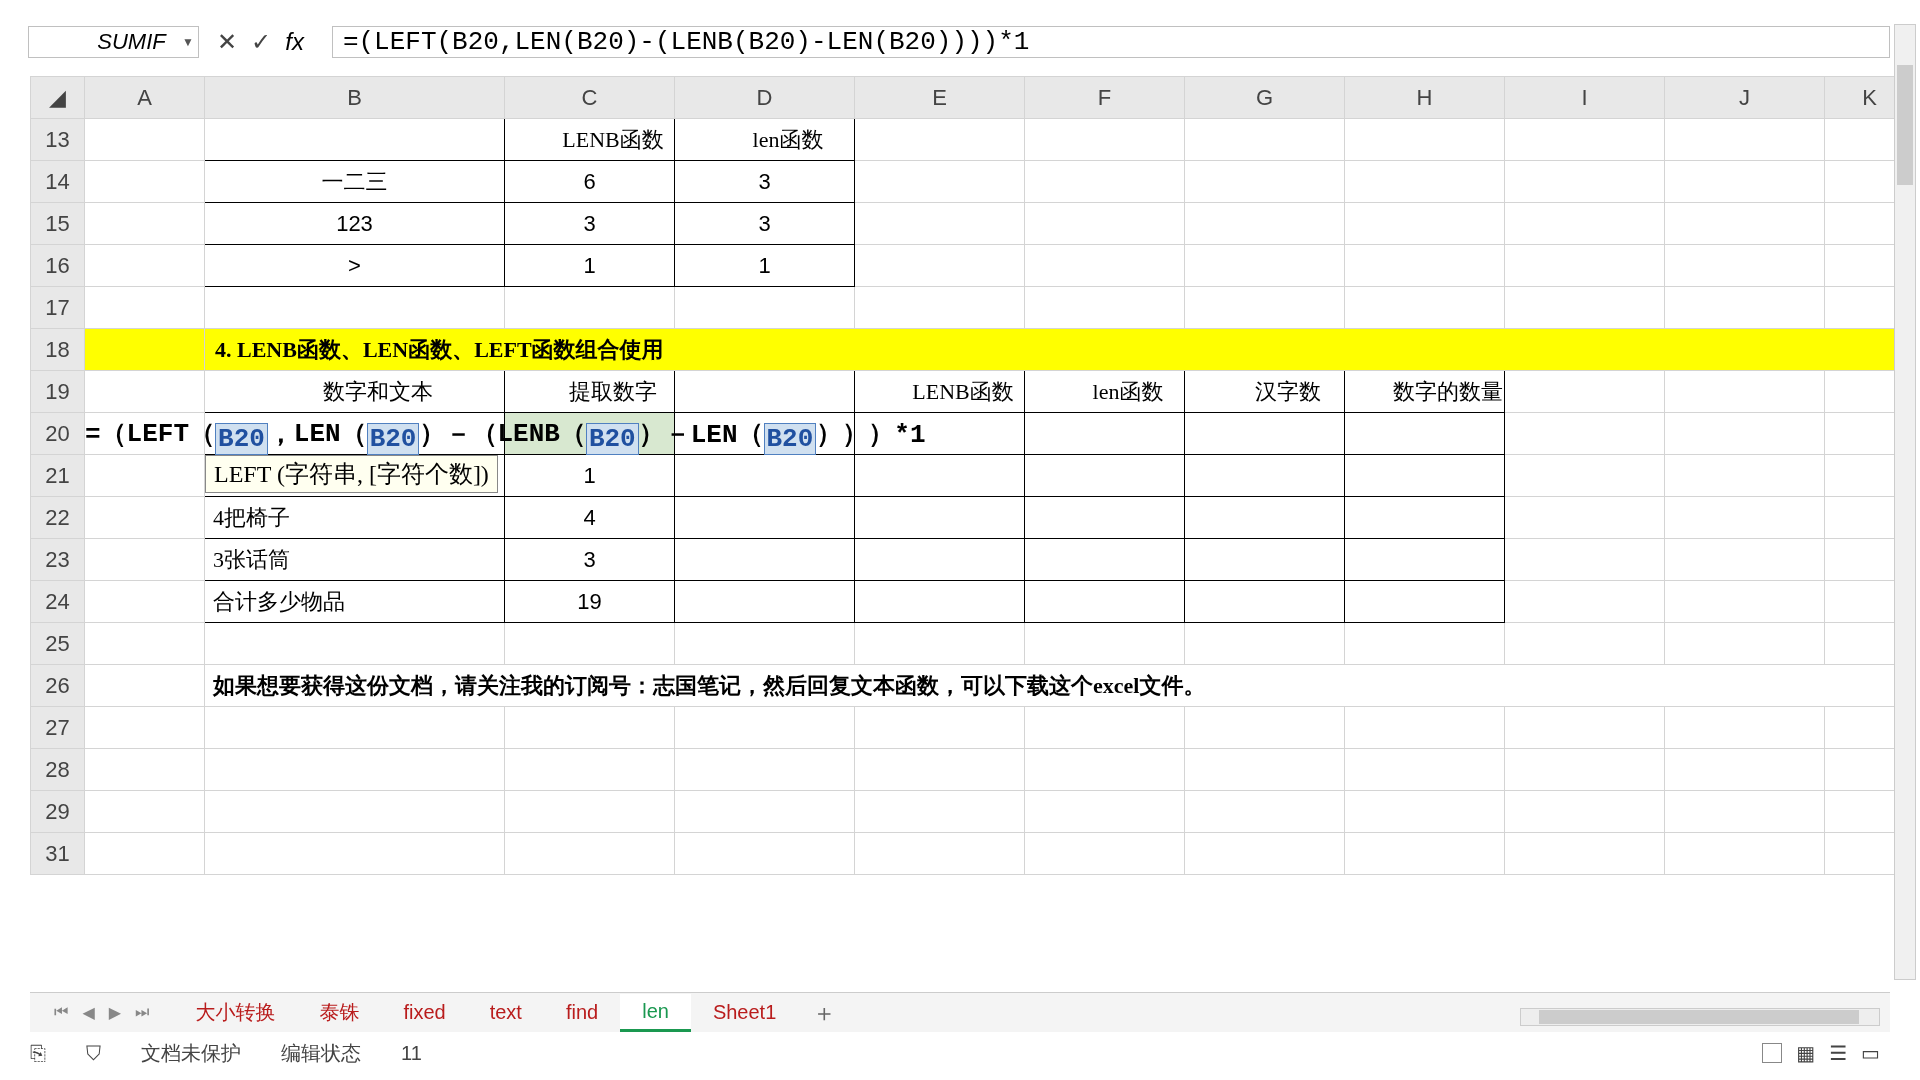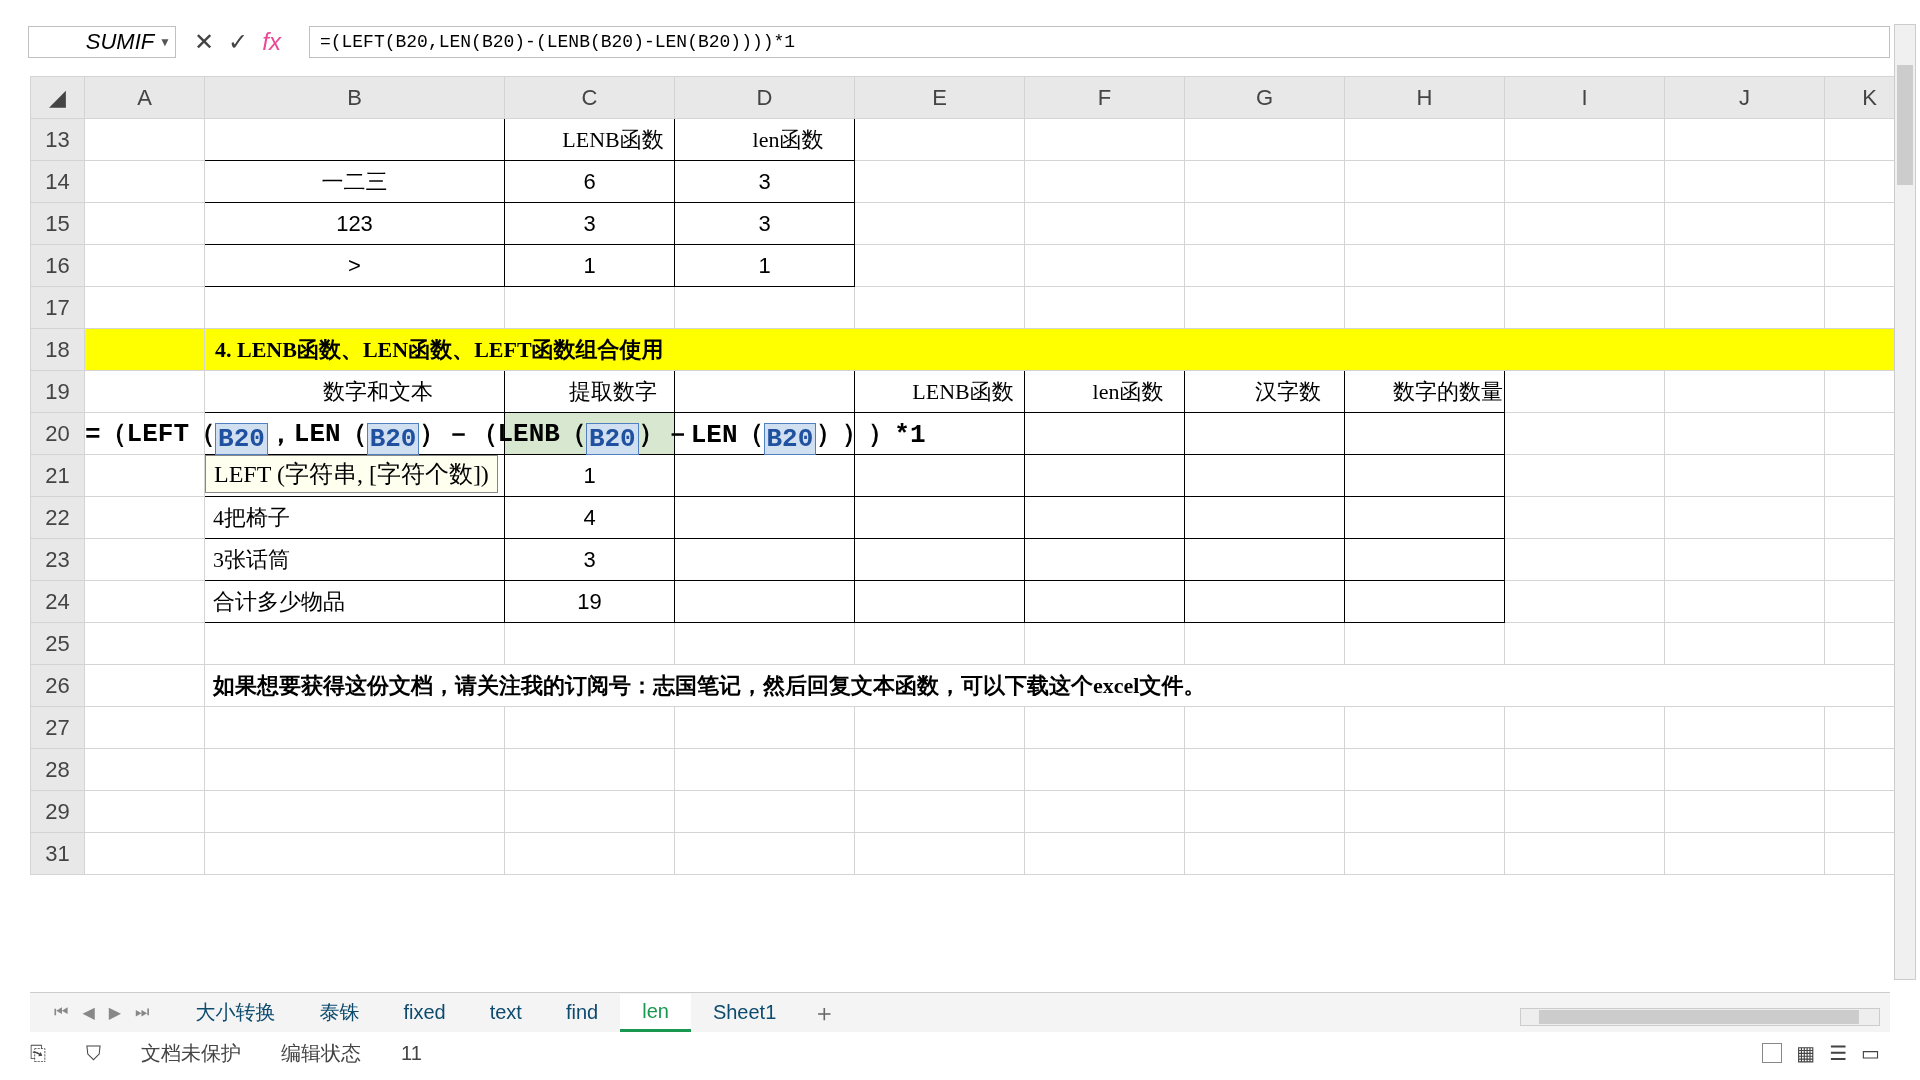--- a/index.html
+++ b/index.html
@@ -1,24 +1,24 @@
 <!DOCTYPE html>
 <html><head>
 <meta charset="utf-8">
 <style>
 * { margin:0; padding:0; box-sizing:border-box; }
 body { font-family:"Microsoft YaHei",Arial,sans-serif; background:#fff; overflow:hidden; width:1920px; height:1080px; position:relative; }
 
 
 .fbar { position:absolute; top:24px; left:28px; right:30px; height:36px; display:flex; align-items:center; }
-.name-box { width:148px; height:32px; border:1px solid #c0c0c0; background:#fff; display:flex; align-items:center; justify-content:center; font-style:italic; font-size:22px; position:relative;padding-left:36px; }
+.name-box { width:171px; height:32px; border:1px solid #c0c0c0; background:#fff; display:flex; align-items:center; justify-content:center; font-style:italic; font-size:22px; position:relative;padding-left:36px; }
 .name-box .dd { position:absolute; right:4px; font-size:12px; color:#555; }
 .fbar-btns { display:flex; align-items:center; margin:0 18px; gap:14px; font-size:24px; color:#444; }
-.fx { font-style:italic; font-size:24px; color:#ec4899; margin-right:10px; }
-.formula-input { flex:1; height:32px; border:1px solid #c0c0c0; padding:0 10px; font-size:18px; font-family:"Consolas","Courier New",monospace; display:flex; align-items:center; }
+.fx { font-style:italic; font-size:24px; color:#000000; margin-right:10px; }
+.formula-input { flex:1; height:32px; border:1px solid #c0c0c0; padding:0 10px; font-size:26px; font-family:"Consolas","Courier New",monospace; display:flex; align-items:center; }
 
 
 .grid-wrap { position:absolute; top:76px; left:30px; right:30px; bottom:100px; }
 table.sheet { border-collapse:collapse; width:100%; table-layout:fixed; }
 table.sheet th, table.sheet td { border:1px solid #d4d4d4; height:42px; font-size:22px; text-align:center; position:relative; overflow:visible; }
 table.sheet th { background:#e8e8e8; font-weight:normal; color:#444; }
 .corner { width:54px; background:#e8e8e8; }
 .row-hd { width:54px; background:#e8e8e8; color:#444; font-size:20px; }
 .col-A { width:120px; }
 .col-B { width:300px; }
@@ -57,21 +57,21 @@
 
 
 .tooltip { position:absolute; left:0; top:42px; background:#fffff0; border:1px solid #888; padding:2px 8px; font-size:24px; font-family:"SimSun"; white-space:nowrap; z-index:6; }
 
 
 .note { font-family:"KaiTi","SimSun"; text-align:left !important; padding-left:8px; white-space:nowrap; font-weight:bold; }
 
 
 .tabs { position:absolute; bottom:48px; left:30px; right:30px; height:40px; display:flex; align-items:center; border-top:1px solid #ccc; font-size:20px; background:#f4f4f4; }
 .tab-nav { display:flex; gap:14px; padding:0 24px; color:#888; font-size:16px; }
-.tab { padding:6px 22px; color:#0c4a6e; cursor:pointer; }
+.tab { padding:6px 22px; color:#b91c1c; cursor:pointer; }
 .tab.active { color:#1a9850; border-bottom:3px solid #1a9850; background:#fff; }
 .tab-plus { padding:6px 14px; color:#666; font-size:24px; }
 .hscroll { position:absolute; right:10px; bottom:6px; width:360px; height:18px; background:#eee; border:1px solid #ccc; }
 .hscroll .thumb { position:absolute; left:18px; top:1px; width:320px; height:14px; background:#ccc; }
 
 
 .status { position:absolute; bottom:10px; left:30px; right:30px; height:34px; display:flex; align-items:center; font-size:20px; color:#444; gap:40px; }
 .status .right { position:absolute; right:10px; display:flex; gap:14px; align-items:center; }
 .status .sq { width:20px; height:20px; border:1px solid #888; }
 

